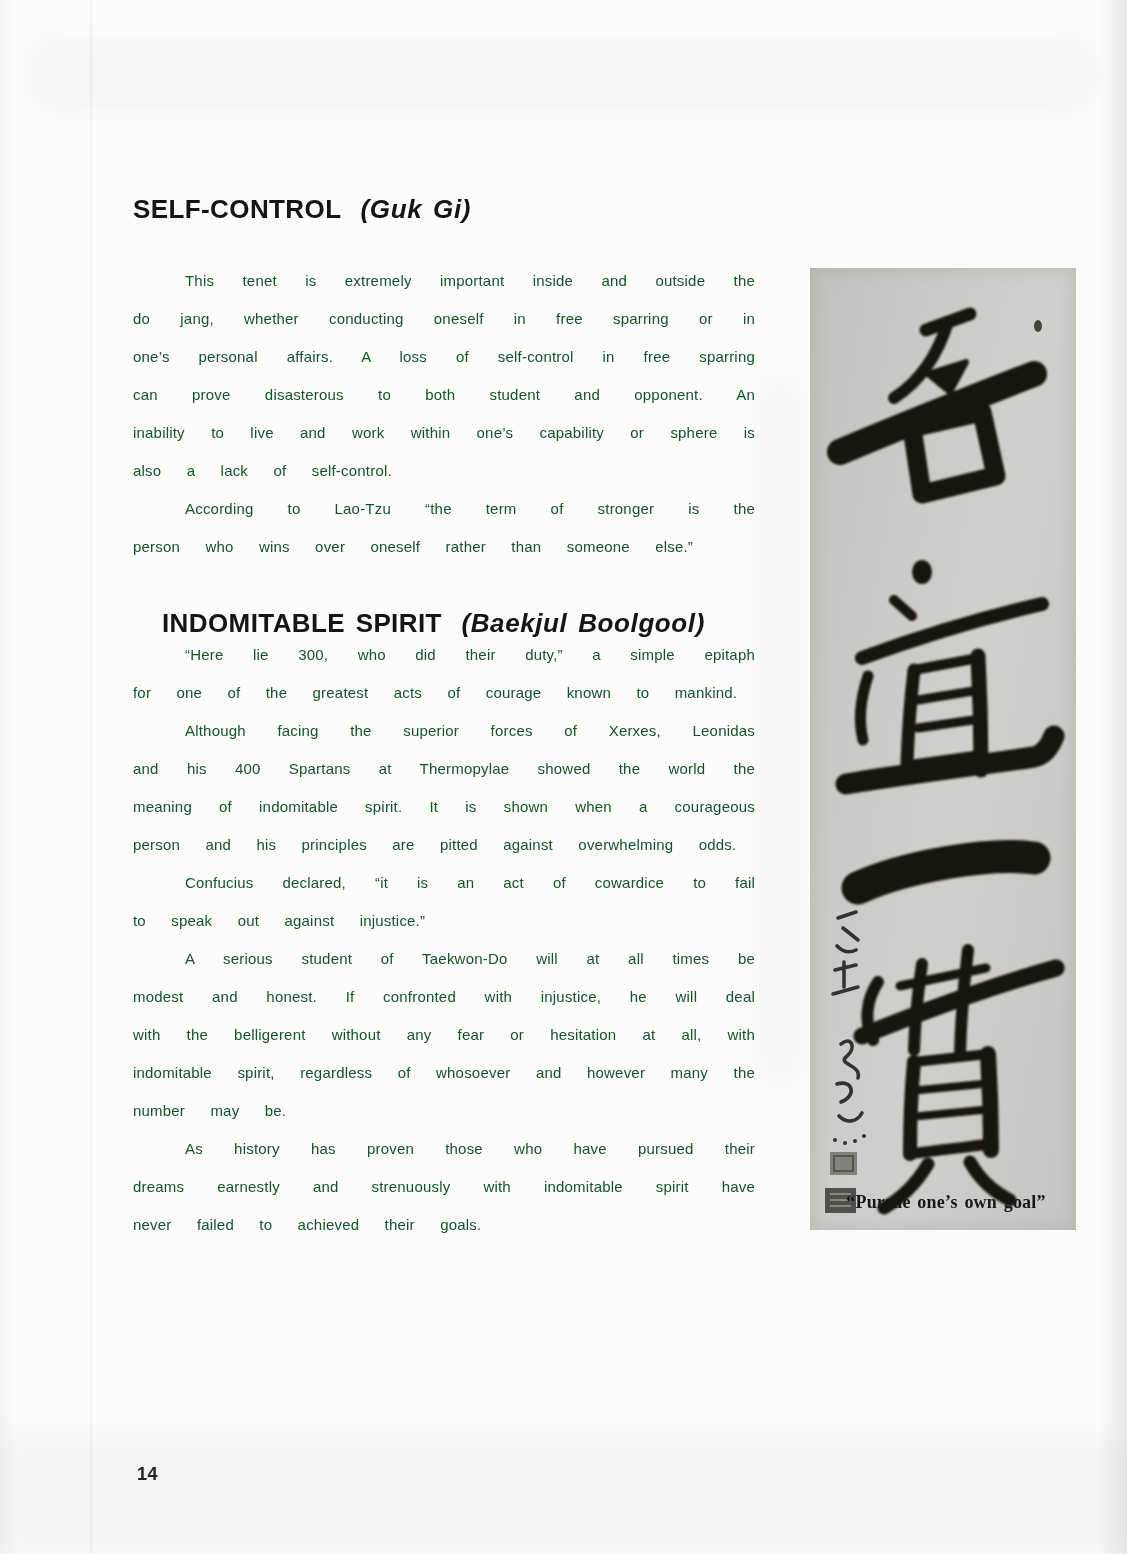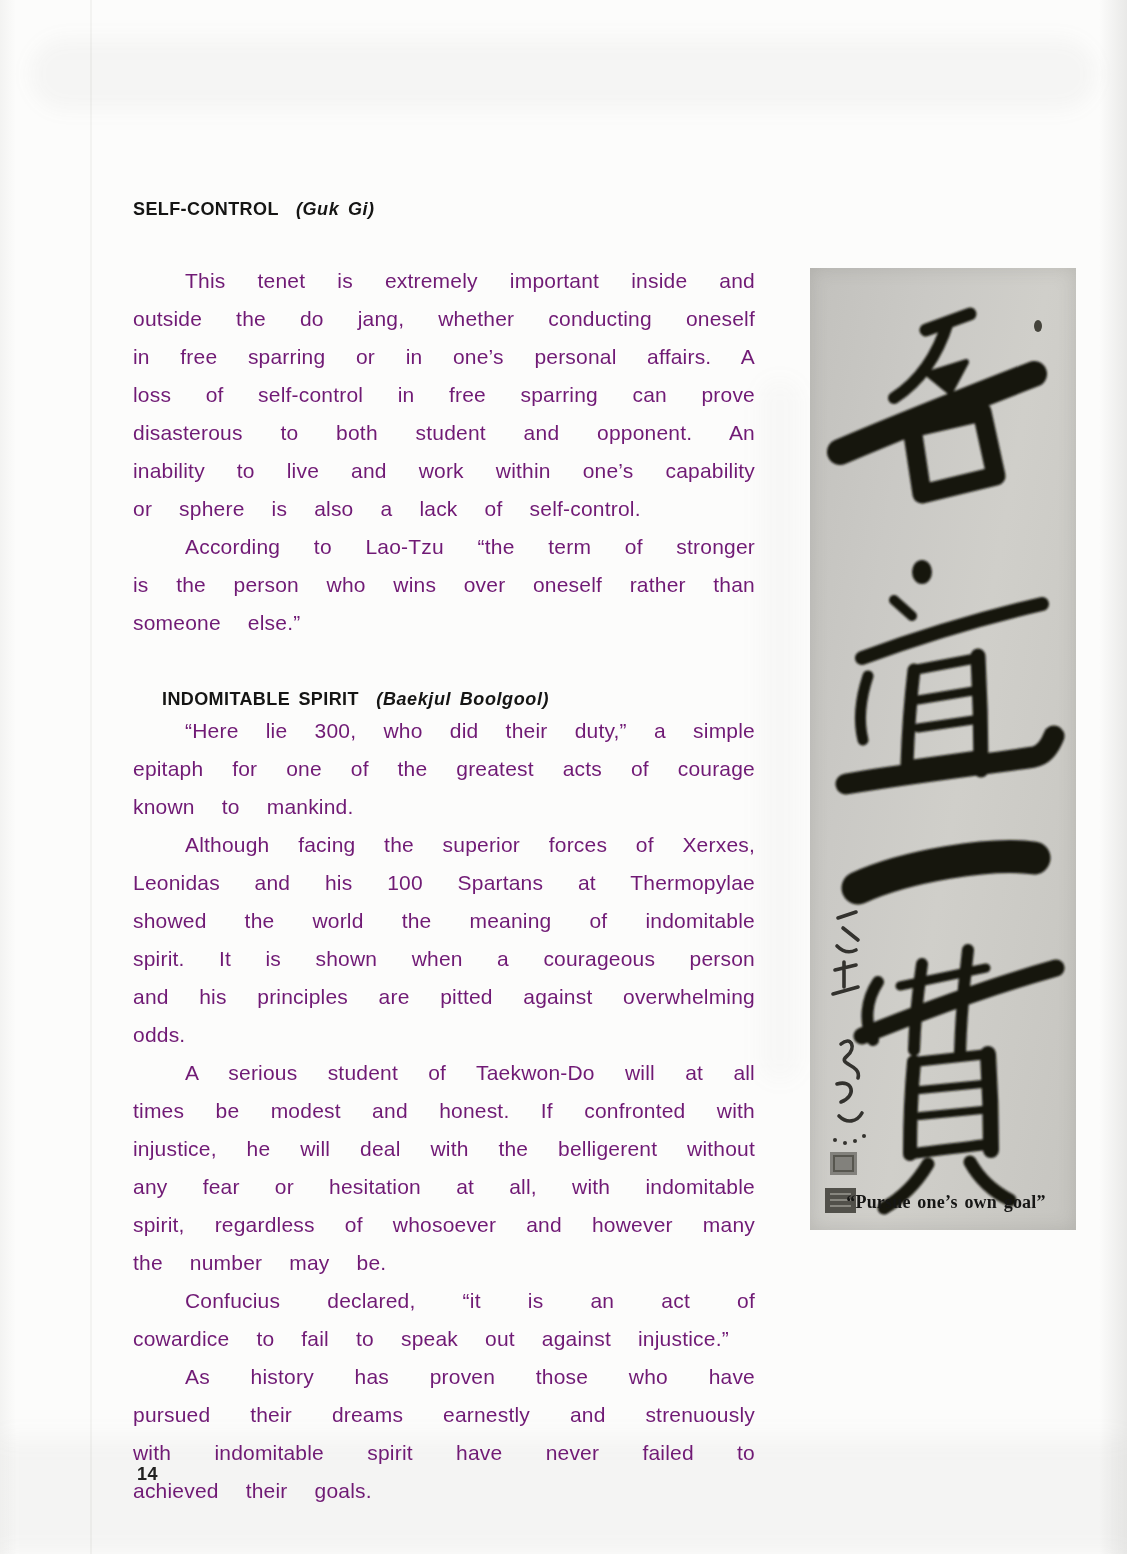--- a/index.html
+++ b/index.html
@@ -17,26 +17,26 @@
     background:rgba(70,70,65,0.05); }
   .smudge-top { position:absolute; left:30px; top:38px; width:1066px; height:72px;
     background:rgba(125,125,118,0.05); filter:blur(9px); border-radius:36px; }
   .smudge-bottom { position:absolute; left:0; top:1438px; width:1127px; height:116px;
     background:rgba(125,125,118,0.06); filter:blur(11px); }
   .smudge-mid { position:absolute; left:760px; top:380px; width:40px; height:700px;
     background:rgba(125,125,118,0.04); filter:blur(10px); border-radius:20px; }
 
   
   .text-col { position:absolute; left:133px; top:196px; width:622px; }
-  .sec-heading { margin:0; font-size:18px; line-height:26px; letter-spacing:0.4px;
+  .sec-heading { margin:0; font-size:26px; line-height:26px; letter-spacing:0.4px;
     word-spacing:3px; color:#151514; font-weight:700; }
   .sec-heading .h-sub { font-style:italic; font-weight:600; margin-left:9px; letter-spacing:0.6px; }
   .h2-spirit { margin-top:44px;margin-left:29px; }
-  .body-p { margin:0; font-size:21px; line-height:38px; text-align:justify;
-    text-indent:52px; word-spacing:21px; letter-spacing:0.2px; color:#701a75; }
+  .body-p { margin:0; font-size:15px; line-height:38px; text-align:justify;
+    text-indent:52px; word-spacing:21px; letter-spacing:0.2px; color:#14532d; }
   .p-lead { margin-top:40px; }
   .p-lead2 { }
 
   
   .calligraphy {
     position:absolute; left:810px; top:268px; width:266px; height:962px; margin:0;
     background:linear-gradient(100deg, #c2c1bd 0%, #cac9c5 28%, #d0cfca 55%, #cbcac5 78%, #c6c5c0 100%);
     box-shadow:inset 0 0 18px rgba(90,90,85,0.18);
   }
   .calligraphy svg { display:block; width:100%; height:100%; }
@@ -69,23 +69,23 @@
       <span class="h-sub">(Guk Gi)</span>
     </h2>
     <p class="body-p p-lead">This tenet is extremely important inside and outside the do jang, whether conducting oneself in free sparring or in one’s personal affairs. A loss of self-control in free sparring can prove disasterous to both student and opponent. An inability to live and work within one’s capability or sphere is also a lack of self-control.</p>
     <p class="body-p">According to Lao-Tzu “the term of stronger is the person who wins over oneself rather than someone else.”</p>
 
     <h2 class="sec-heading h2-spirit">
       <span class="h-main">INDOMITABLE SPIRIT</span>
       <span class="h-sub">(Baekjul Boolgool)</span>
     </h2>
     <p class="body-p p-lead2">“Here lie 300, who did their duty,” a simple epitaph for one of the greatest acts of courage known to mankind.</p>
-    <p class="body-p">Although facing the superior forces of Xerxes, Leonidas and his 100 Spartans at Thermopylae showed the world the meaning of indomitable spirit. It is shown when a courageous person and his principles are pitted against overwhelming odds.</p>
+    <p class="body-p">Although facing the superior forces of Xerxes, Leonidas and his 400 Spartans at Thermopylae showed the world the meaning of indomitable spirit. It is shown when a courageous person and his principles are pitted against overwhelming odds.</p>
+    <p class="body-p">Confucius declared, “it is an act of cowardice to fail to speak out against injustice.”</p>
     <p class="body-p">A serious student of Taekwon-Do will at all times be modest and honest. If confronted with injustice, he will deal with the belligerent without any fear or hesitation at all, with indomitable spirit, regardless of whosoever and however many the number may be.</p>
-    <p class="body-p">Confucius declared, “it is an act of cowardice to fail to speak out against injustice.”</p>
     <p class="body-p">As history has proven those who have pursued their dreams earnestly and strenuously with indomitable spirit have never failed to achieved their goals.</p>
   </main>
 
   <figure class="calligraphy" aria-label="吾道一貫">
     <span class="sr">吾</span>
     <span class="sr">道</span>
     <span class="sr">一</span>
     <span class="sr">貫</span>
 
     <svg viewBox="0 0 266 962" xmlns="http://www.w3.org/2000/svg">

